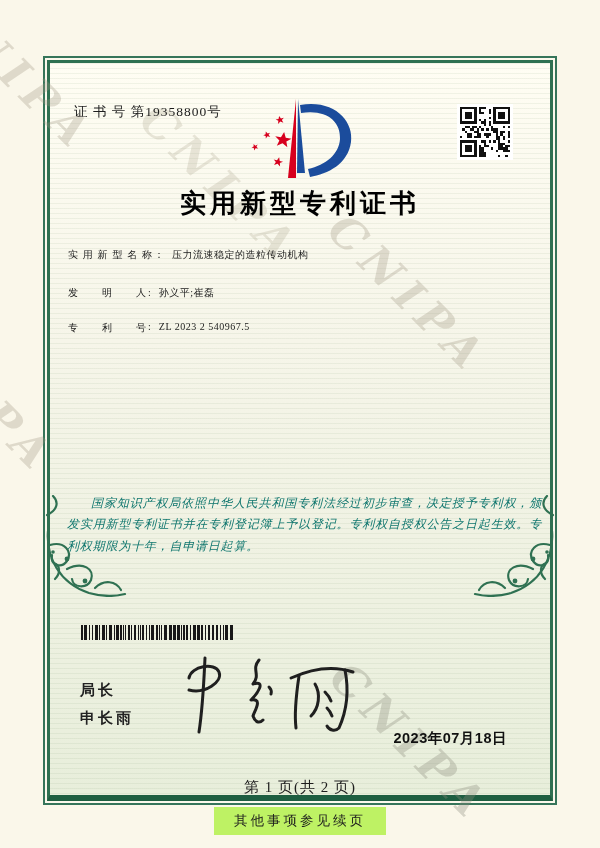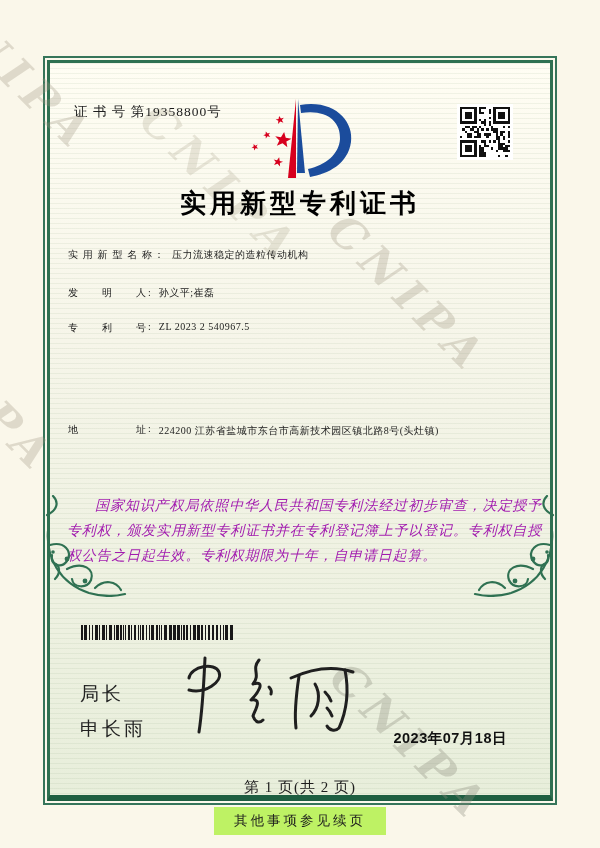--- a/index.html
+++ b/index.html
@@ -50,27 +50,27 @@
   }
   .row{position:absolute;left:25px;font-size:10px;white-space:nowrap;}
   .flabel{display:inline-block;width:78px;text-align:justify;text-align-last:justify;vertical-align:top;}
   .fcolon{display:inline-block;margin:0 2px 0 2px;}
   .fvalue{display:inline-block;margin-left:6px;letter-spacing:0.5px;}
   .row-addr .fvalue{white-space:normal;width:348px;vertical-align:top;line-height:1.5;}
   .pair2{position:absolute;left:232px;top:0;}
   .paras{
     position:absolute;left:24px;right:15px;top:429px;
     font-family:"DejaVu Serif",serif;font-style:italic;
-    font-size:14px;line-height:1.78;letter-spacing:0.8px;
-    text-align:justify;color:#a21caf;
+    font-size:12px;line-height:1.78;letter-spacing:0.8px;
+    text-align:justify;color:#0f766e;
   }
   .paras p{margin:0;text-indent:2em;}
   .barcode{position:absolute;left:37px;top:561px;line-height:0;}
   .signer{position:absolute;left:37px;top:617px;font-family:"Liberation Sans",sans-serif;
-    font-size:19px;font-weight:400;letter-spacing:3px;color:#222;}
+    font-size:15px;font-weight:700;letter-spacing:3px;color:#222;}
   .signer div{margin-bottom:9px;}
   .signature{position:absolute;left:132px;top:590px;line-height:0;}
   .issue-date{position:absolute;right:50px;top:665px;font-family:"Liberation Sans",sans-serif;
     font-size:14.5px;font-weight:600;letter-spacing:0.5px;color:#111;}
   .page-info{position:absolute;left:0;right:0;top:714px;text-align:center;font-size:15px;letter-spacing:1px;}
   .flourish{position:absolute;bottom:4px;line-height:0;}
   .flourish.fl-left{left:2px;}
   .flourish.fl-right{right:2px;transform:scaleX(-1);}
   .footer-note{
     position:absolute;left:50%;top:807px;transform:translateX(-50%);
@@ -240,23 +240,20 @@
   <div class="row" style="top:222px">
     <span class="flabel">发明人</span><span class="fcolon">:</span><span class="fvalue">孙义平;崔磊</span>
   </div>
 
   <div class="row" style="top:257px">
     <span class="flabel">专利号</span><span class="fcolon">:</span><span class="fvalue">ZL 2023 2 540967.5</span>
   </div>
 
 
 
-  <div class="row row-addr" style="top:359px">
-    <span class="flabel">地址</span><span class="fcolon">:</span><span class="fvalue">224200 江苏省盐城市东台市高新技术园区镇北路8号(头灶镇)</span>
-  </div>
 
 
   <div class="paras">
     <p>国家知识产权局依照中华人民共和国专利法经过初步审查，决定授予专利权，颁发实用新型专利证书并在专利登记簿上予以登记。专利权自授权公告之日起生效。专利权期限为十年，自申请日起算。</p>
   </div>
 
   <div class="barcode">
     <svg id="bar-svg" width="158" height="15" viewBox="0 0 158 15" shape-rendering="crispEdges">
         <rect x="1" y="0" width="2" height="15" fill="#181818"></rect>
         <rect x="4" y="0" width="3" height="15" fill="#181818"></rect>

